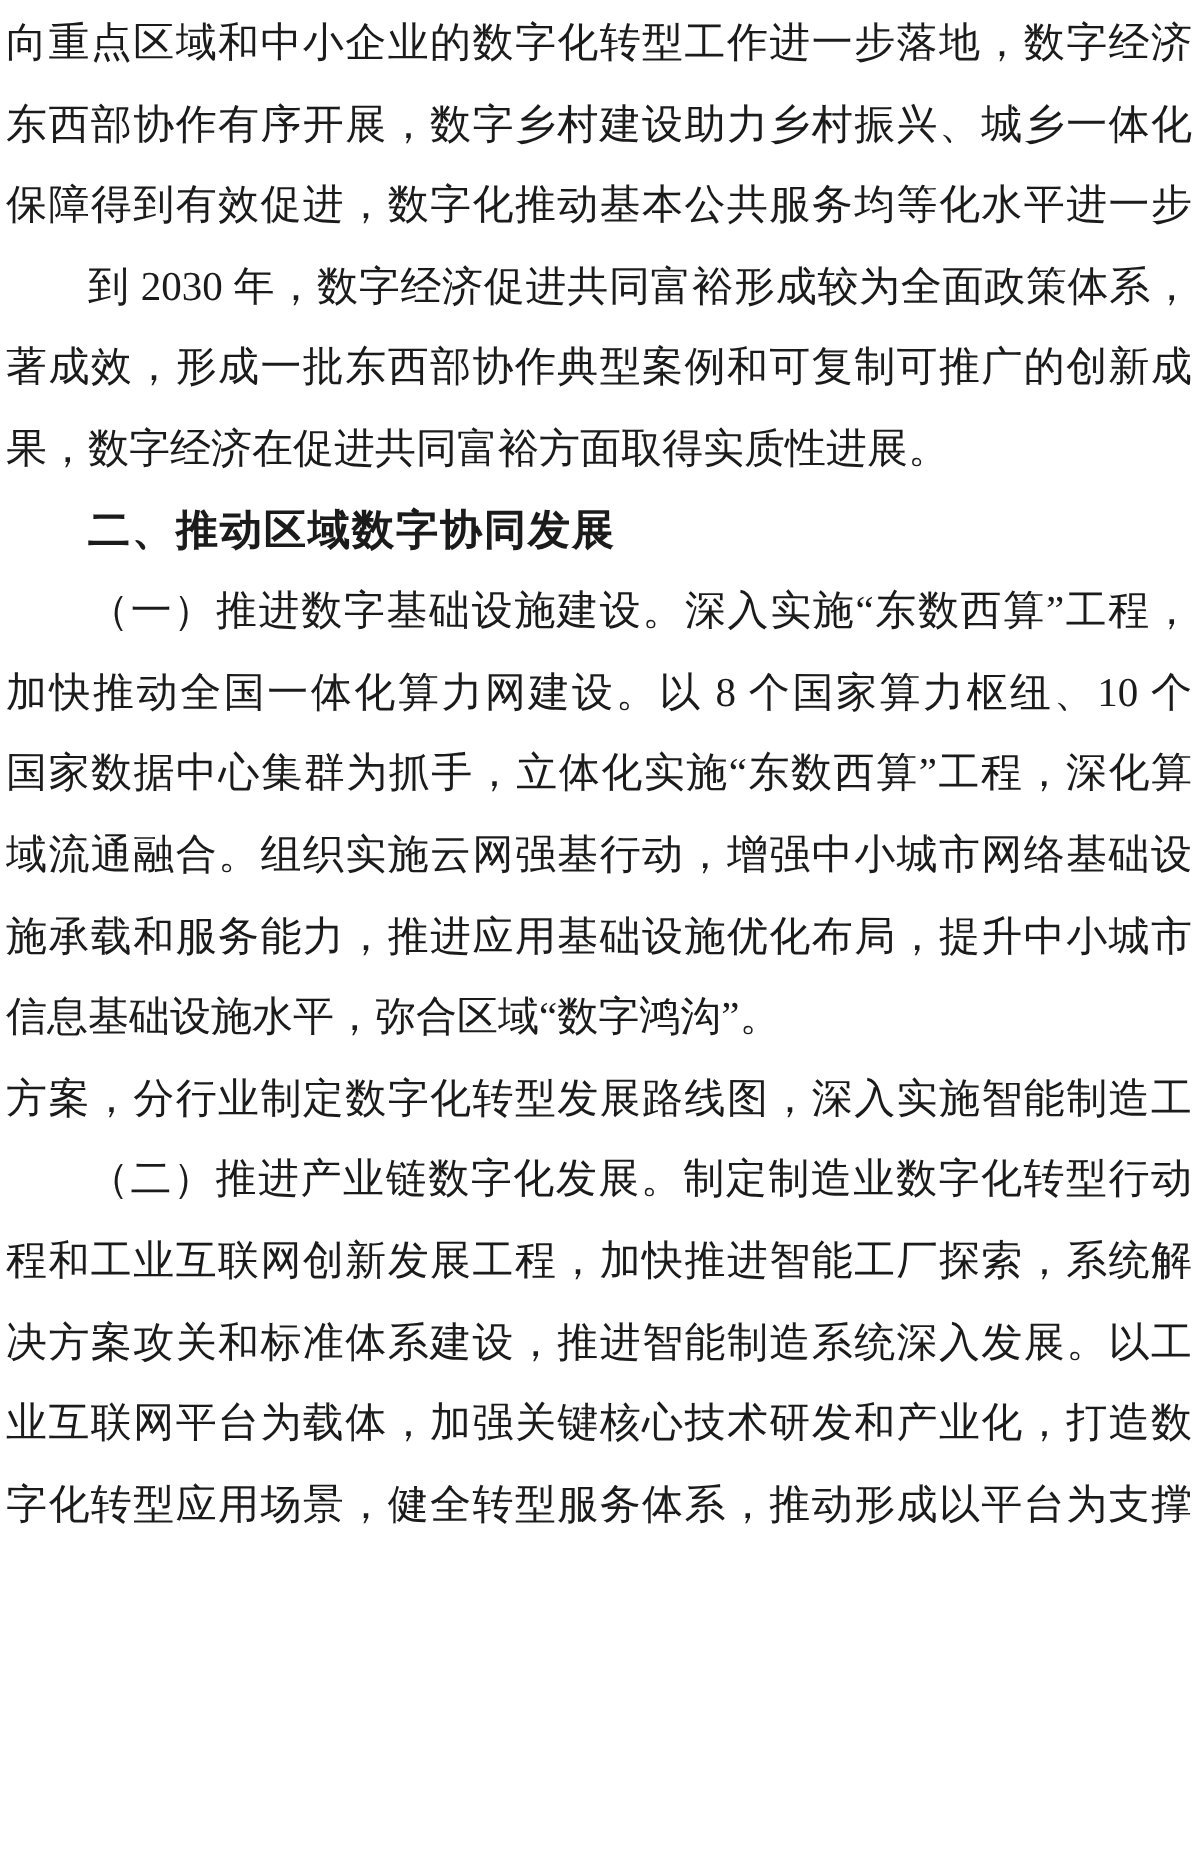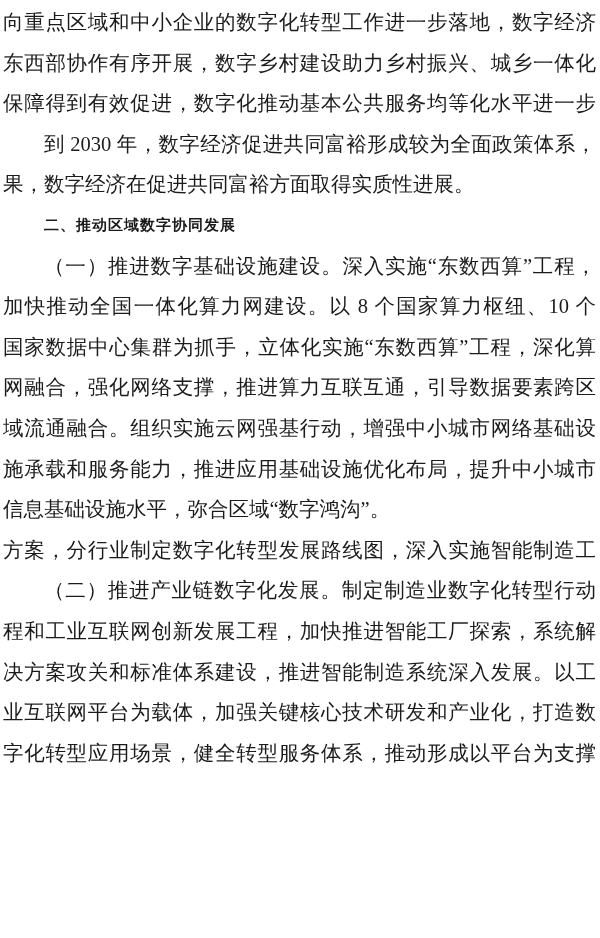--- a/index.html
+++ b/index.html
@@ -30,38 +30,38 @@
     text-align: justify;
     text-align-last: justify;
     text-justify: inter-character;
   }
   .ln.indent {
     text-indent: 41px;
   }
   .ln.heading {
     font-family: "Liberation Sans", "DejaVu Sans", sans-serif;
     font-weight: bold;
-    font-size: 15px;
+    font-size: 21px;
     letter-spacing: 1px;
   }
 </style>
 </head>
 <body>
 
 <div class="page" style="color: rgb(27, 27, 27); background: rgb(255, 255, 255);">
   <div class="ln j">向重点区域和中小企业的数字化转型工作进一步落地，数字经济</div>
   <div class="ln j">东西部协作有序开展，数字乡村建设助力乡村振兴、城乡一体化</div>
   <div class="ln j">保障得到有效促进，数字化推动基本公共服务均等化水平进一步</div>
   <div class="ln j indent">到 2030 年，数字经济促进共同富裕形成较为全面政策体系，</div>
+  <div class="ln j">著成效，形成一批东西部协作典型案例和可复制可推广的创新成</div>
   <div class="ln">果，数字经济在促进共同富裕方面取得实质性进展。</div>
   <div class="ln heading indent">二、推动区域数字协同发展</div>
   <div class="ln j indent">（一）推进数字基础设施建设。深入实施“东数西算”工程，</div>
   <div class="ln j">加快推动全国一体化算力网建设。以 8 个国家算力枢纽、10 个</div>
   <div class="ln j">国家数据中心集群为抓手，立体化实施“东数西算”工程，深化算</div>
-  <div class="ln j">网融合，强化网络支撑，推进算力互联互通，引导数据要素跨区</div>
   <div class="ln j">域流通融合。组织实施云网强基行动，增强中小城市网络基础设</div>
   <div class="ln j">施承载和服务能力，推进应用基础设施优化布局，提升中小城市</div>
   <div class="ln">信息基础设施水平，弥合区域“数字鸿沟”。</div>
   <div class="ln j">方案，分行业制定数字化转型发展路线图，深入实施智能制造工</div>
   <div class="ln j indent">（二）推进产业链数字化发展。制定制造业数字化转型行动</div>
   <div class="ln j">程和工业互联网创新发展工程，加快推进智能工厂探索，系统解</div>
   <div class="ln j">决方案攻关和标准体系建设，推进智能制造系统深入发展。以工</div>
   <div class="ln j">业互联网平台为载体，加强关键核心技术研发和产业化，打造数</div>
   <div class="ln j">字化转型应用场景，健全转型服务体系，推动形成以平台为支撑</div>
 </div>

